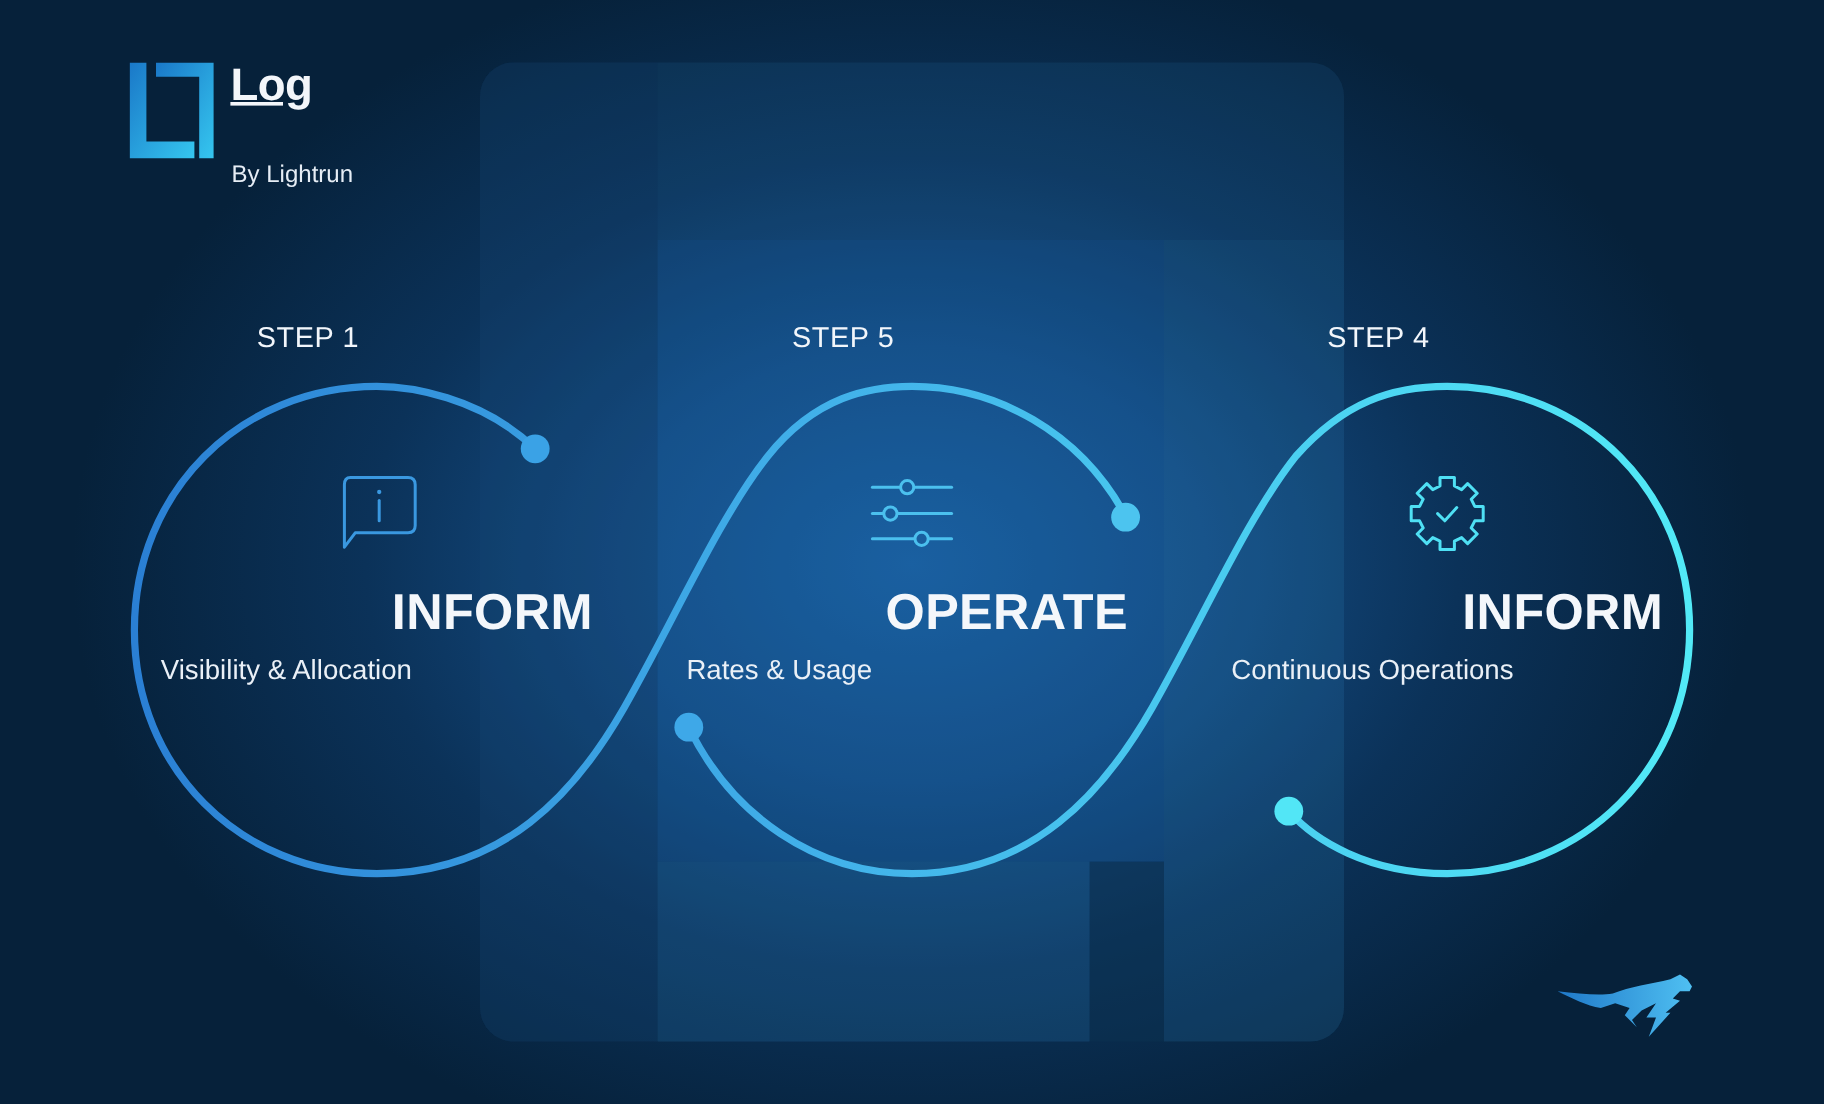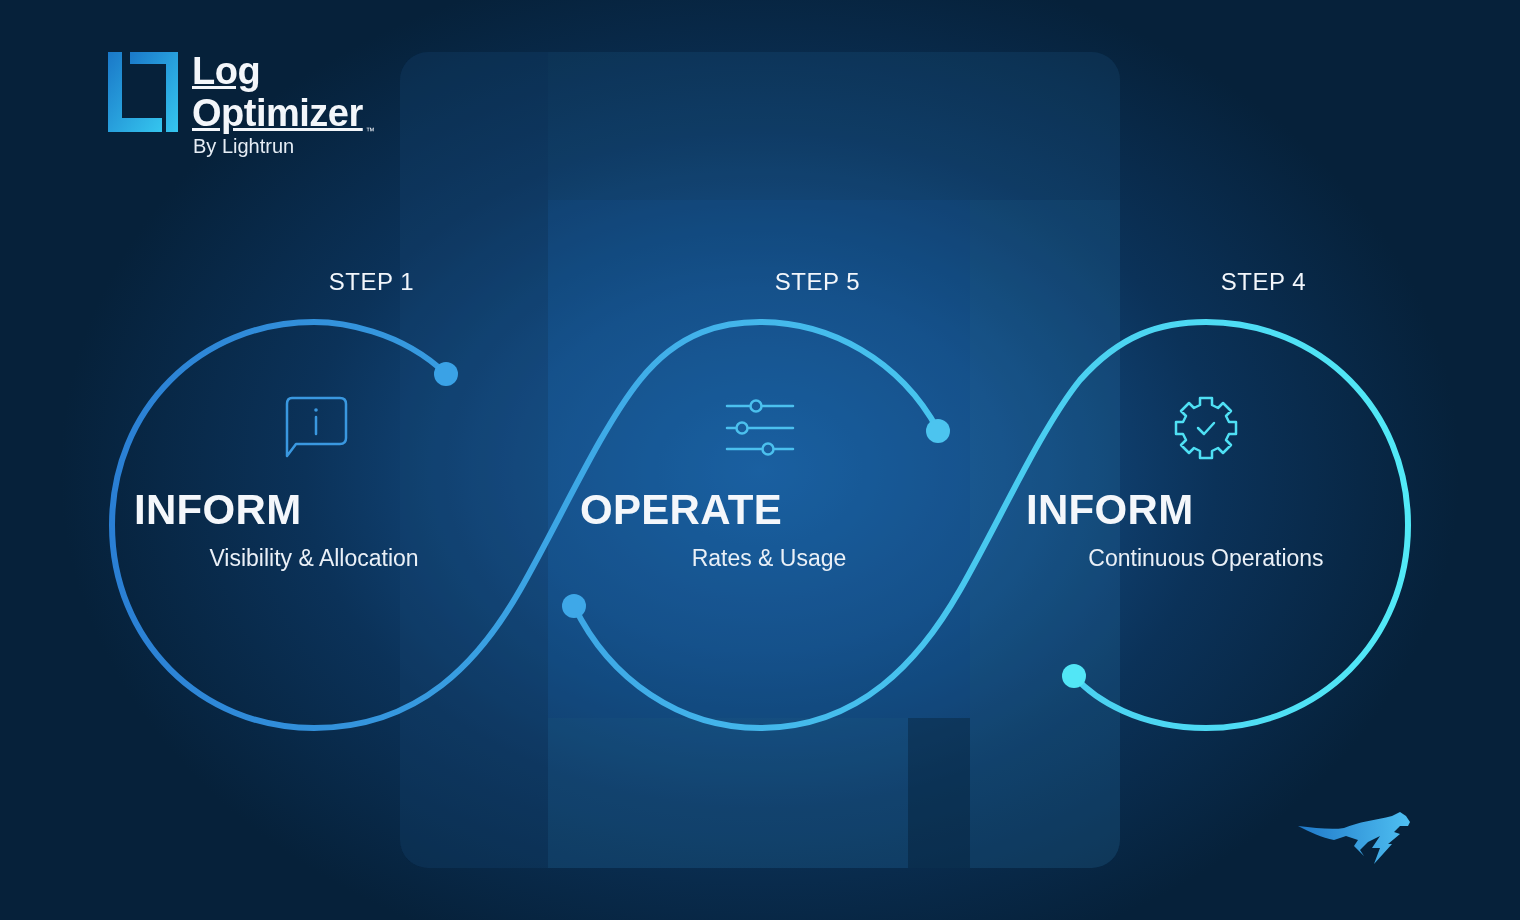--- a/index.html
+++ b/index.html
@@ -41,29 +41,29 @@
   .logo { position:absolute; left:108px; top:52px; }
   .logo-mark { position:absolute; left:0; top:0; width:72px; height:80px; }
   .logo-title {
     position:absolute; left:84px; top:-2px; color:#f3f6fa;
     font-weight:bold; font-size:38px; line-height:42px; letter-spacing:-0.5px; white-space:nowrap;text-decoration:underline;
   }
   .logo-tm { font-size:9px; vertical-align:top; position:relative; top:18px; margin-left:3px; font-weight:normal; }
   .logo-sub { position:absolute; left:85px; top:83px; color:#e6edf5; font-size:20px; white-space:nowrap; }
 
   .step-label {
-    position:absolute; top:268px; width:200px; text-align:right;
+    position:absolute; top:268px; width:200px; text-align:left;
     color:#f2f6fb; font-size:24px; letter-spacing:0.5px;
   }
   .title {
-    position:absolute; width:360px; text-align:left; color:#f4f7fb;
+    position:absolute; width:360px; text-align:right; color:#f4f7fb;
     font-weight:bold; font-size:42px; top:486px; letter-spacing:0.3px;
   }
   .subtitle {
-    position:absolute; width:360px; text-align:center; color:#eaf0f7;
+    position:absolute; width:360px; text-align:left; color:#eaf0f7;
     font-size:23px; top:540px; line-height:36px;
   }
   svg.curves { position:absolute; left:0; top:0; }
   .icon { position:absolute; }
   .mascot { position:absolute; left:1296px; top:810px; }
 </style>
 </head>
 <body>
 
 <div class="bg"></div>
@@ -80,21 +80,20 @@
       <linearGradient id="lg" x1="0" y1="0" x2="1" y2="1">
         <stop offset="0" stop-color="#1a78c8"></stop>
         <stop offset="1" stop-color="#35c6ef"></stop>
       </linearGradient>
     </defs>
     <path d="M0 0 H14 V66 H54 V80 H0 Z" fill="url(#lg)"></path>
     <path d="M22 0 H70 V80 H58 V12 H22 Z" fill="url(#lg)"></path>
   </svg>
   <div class="logo-title">
     <div>Log</div>
-    <div><span>Optimizer</span><span class="logo-tm">™</span></div>
   </div>
   <div class="logo-sub">By Lightrun</div>
 </div>
 
 <svg class="curves" width="1520" height="920" viewBox="0 0 1520 920">
   <defs>
     <linearGradient id="cg" x1="110" y1="0" x2="1410" y2="0" gradientUnits="userSpaceOnUse">
       <stop offset="0" stop-color="#2a7fd4"></stop>
       <stop offset="0.45" stop-color="#42b2ea"></stop>
       <stop offset="1" stop-color="#52eaf7"></stop>
@@ -141,21 +140,21 @@
 <svg class="icon" style="left:1172px;top:396px" width="68" height="64" viewBox="0 0 68 64">
   <path d="M28 2 H40 V9 L46 12 L51 7 L59 15 L54 20 L57 26 H64 V38 H57 L54 44 L59 49 L51 57 L46 52 L40 55 V62 H28 V55 L22 52 L17 57 L9 49 L14 44 L11 38 H4 V26 H11 L14 20 L9 15 L17 7 L22 12 L28 9 Z" fill="none" stroke="#4fe0f4" stroke-width="2.5" stroke-linejoin="round"></path>
   <path d="M26 32 L32 38 L42 27" fill="none" stroke="#4fe0f4" stroke-width="2.5" stroke-linecap="round" stroke-linejoin="round"></path>
 </svg>
 
 <div class="title" style="left:134px">INFORM</div>
 <div class="title" style="left:580px">OPERATE</div>
 <div class="title" style="left:1026px">INFORM</div>
 
 <div class="subtitle" style="left:134px">Visibility &amp; Allocation</div>
-<div class="subtitle" style="left:589px">Rates &amp; Usage</div>
+<div class="subtitle" style="left:572px">Rates &amp; Usage</div>
 <div class="subtitle" style="left:1026px">
   <div>Continuous Operations</div>
 </div>
 
 <svg class="mascot" width="120" height="60" viewBox="0 0 120 60">
   <defs>
     <linearGradient id="mg" x1="0" y1="0" x2="1" y2="0">
       <stop offset="0" stop-color="#1f78c8"></stop>
       <stop offset="1" stop-color="#4fc0f2"></stop>
     </linearGradient>

